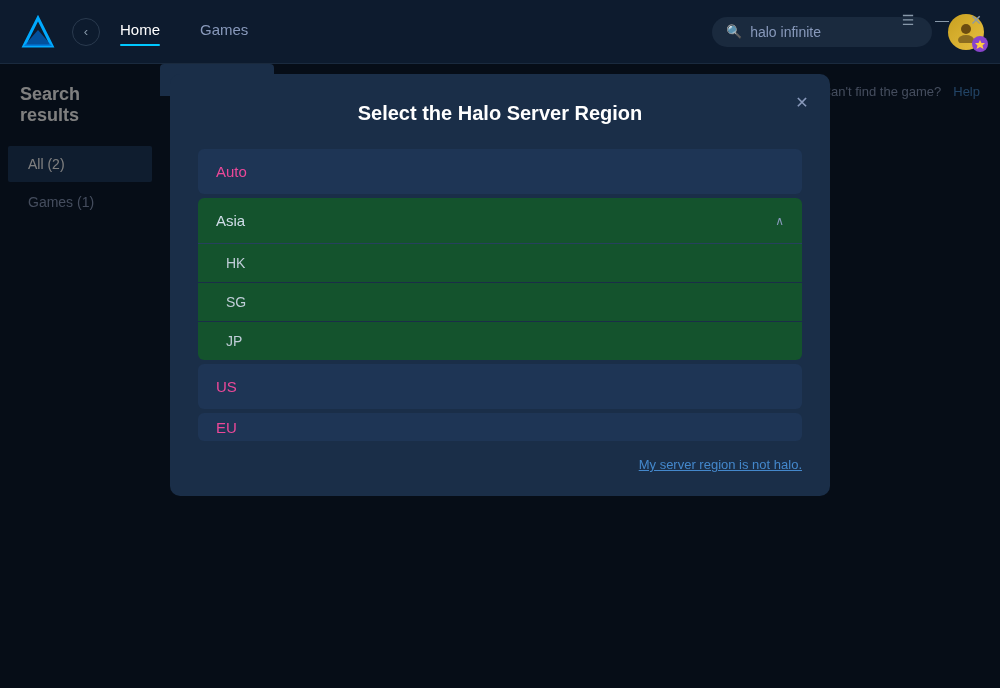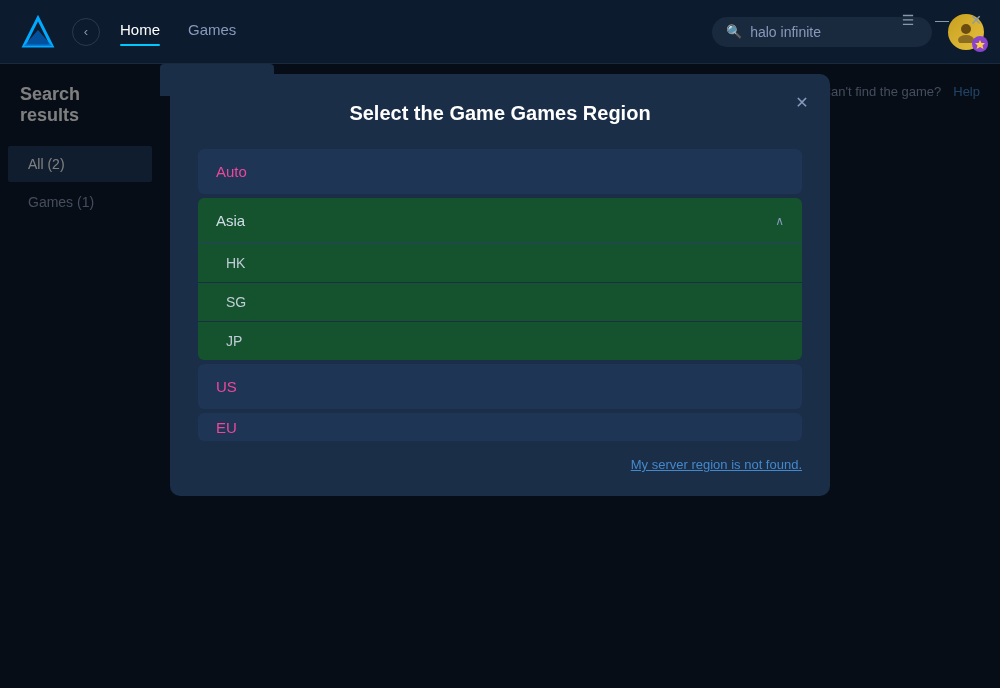--- a/index.html
+++ b/index.html
@@ -72,21 +72,21 @@
       align-items: center;
       justify-content: center;
       cursor: pointer;
       color: #8899aa;
       margin-right: 20px;
       font-size: 13px;
     }
 
     .nav-tabs {
       display: flex;
-      gap: 28px;
+      gap: 40px;
       align-items: center;
       flex: 1;
     }
 
     .nav-tab {
       font-size: 15px;
       cursor: pointer;
       padding-bottom: 4px;
       color: #8899bb;
       position: relative;
@@ -416,21 +416,21 @@
 
   <div class="halo-tab">Halo Infinite</div>
 
   <div class="backdrop"></div>
 
   <div class="modal-overlay">
     <div class="modal">
 
       <div class="modal-close">✕</div>
 
-      <div class="modal-title">Select the Game Games Region</div>
+      <div class="modal-title">Select the Halo Server Region</div>
 
       <div class="region-list">
 
         <div class="region-item">
           <span>Auto</span>
         </div>
 
         <div class="region-group">
           <div class="region-group-header">
             <span>Asia</span>
@@ -447,19 +447,19 @@
           <span>US</span>
         </div>
 
         <div class="region-item" style="overflow: hidden; max-height: 22px;">
           <span>EU</span>
         </div>
 
       </div>
 
       <div class="modal-footer-link">
-        <span class="footer-link">My server region is not found.</span>
+        <span class="footer-link">My server region is not halo.</span>
       </div>
 
     </div>
   </div>
 
 </div>
 
 </body></html>

